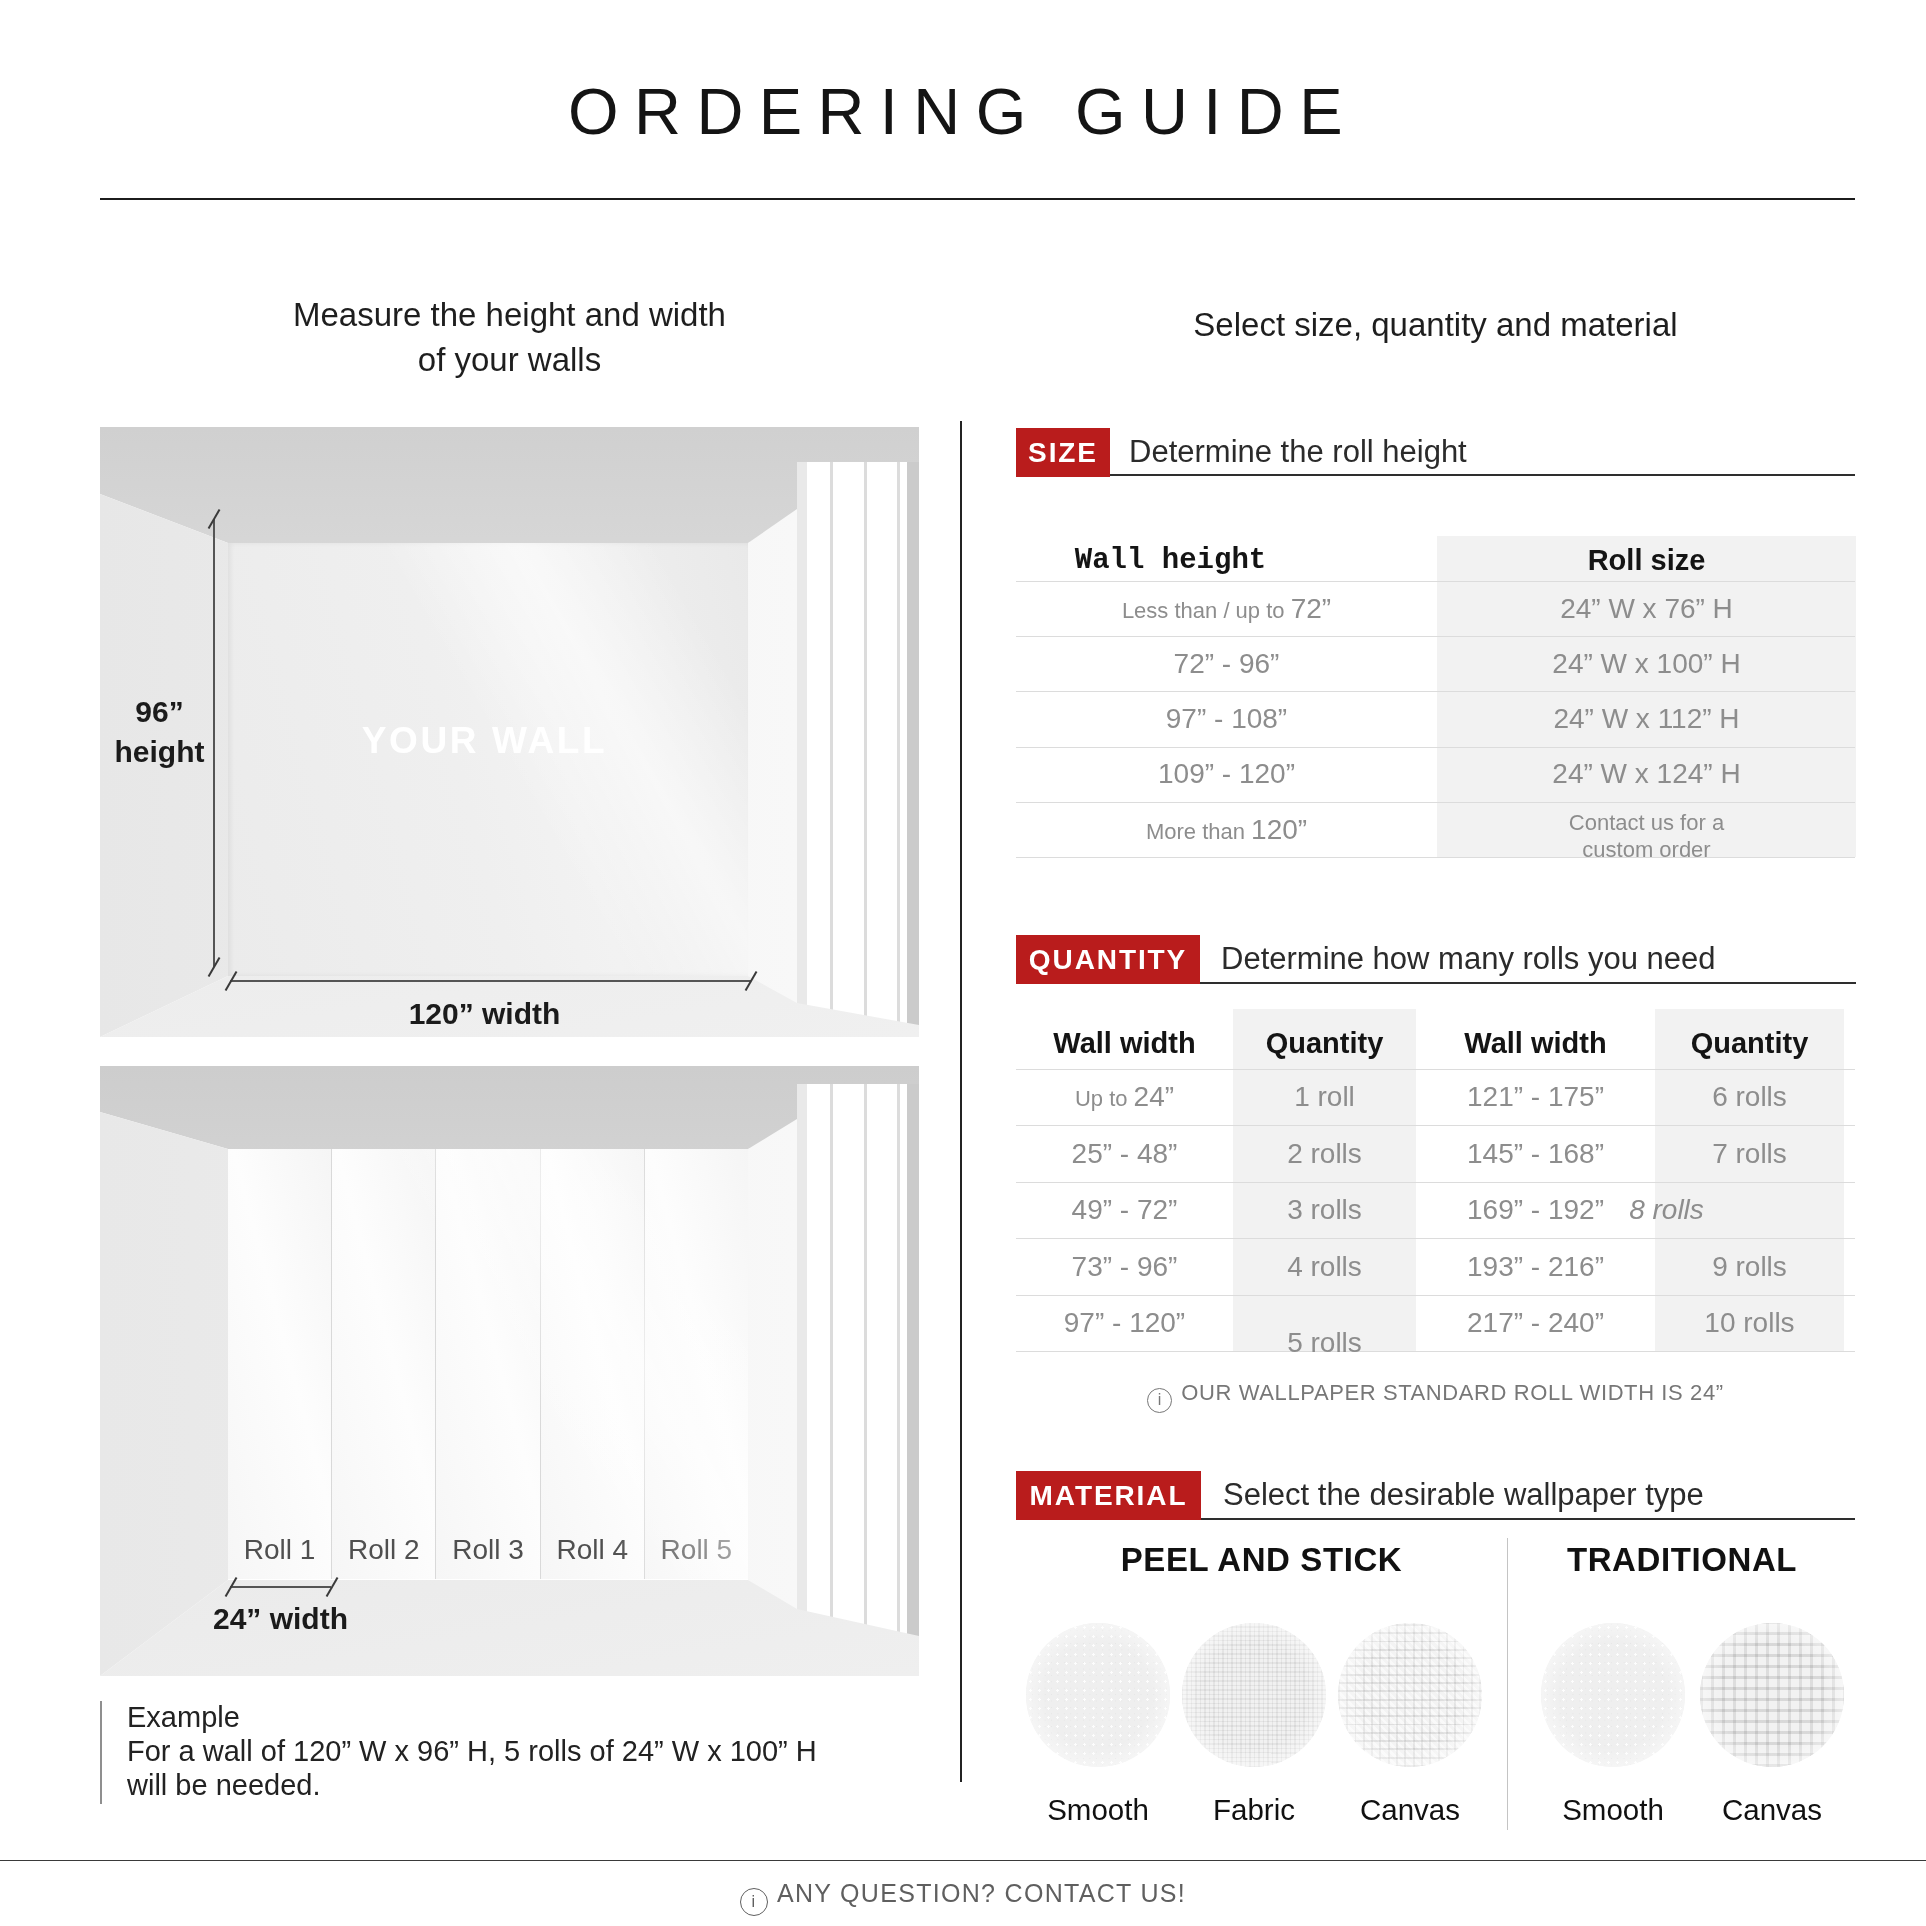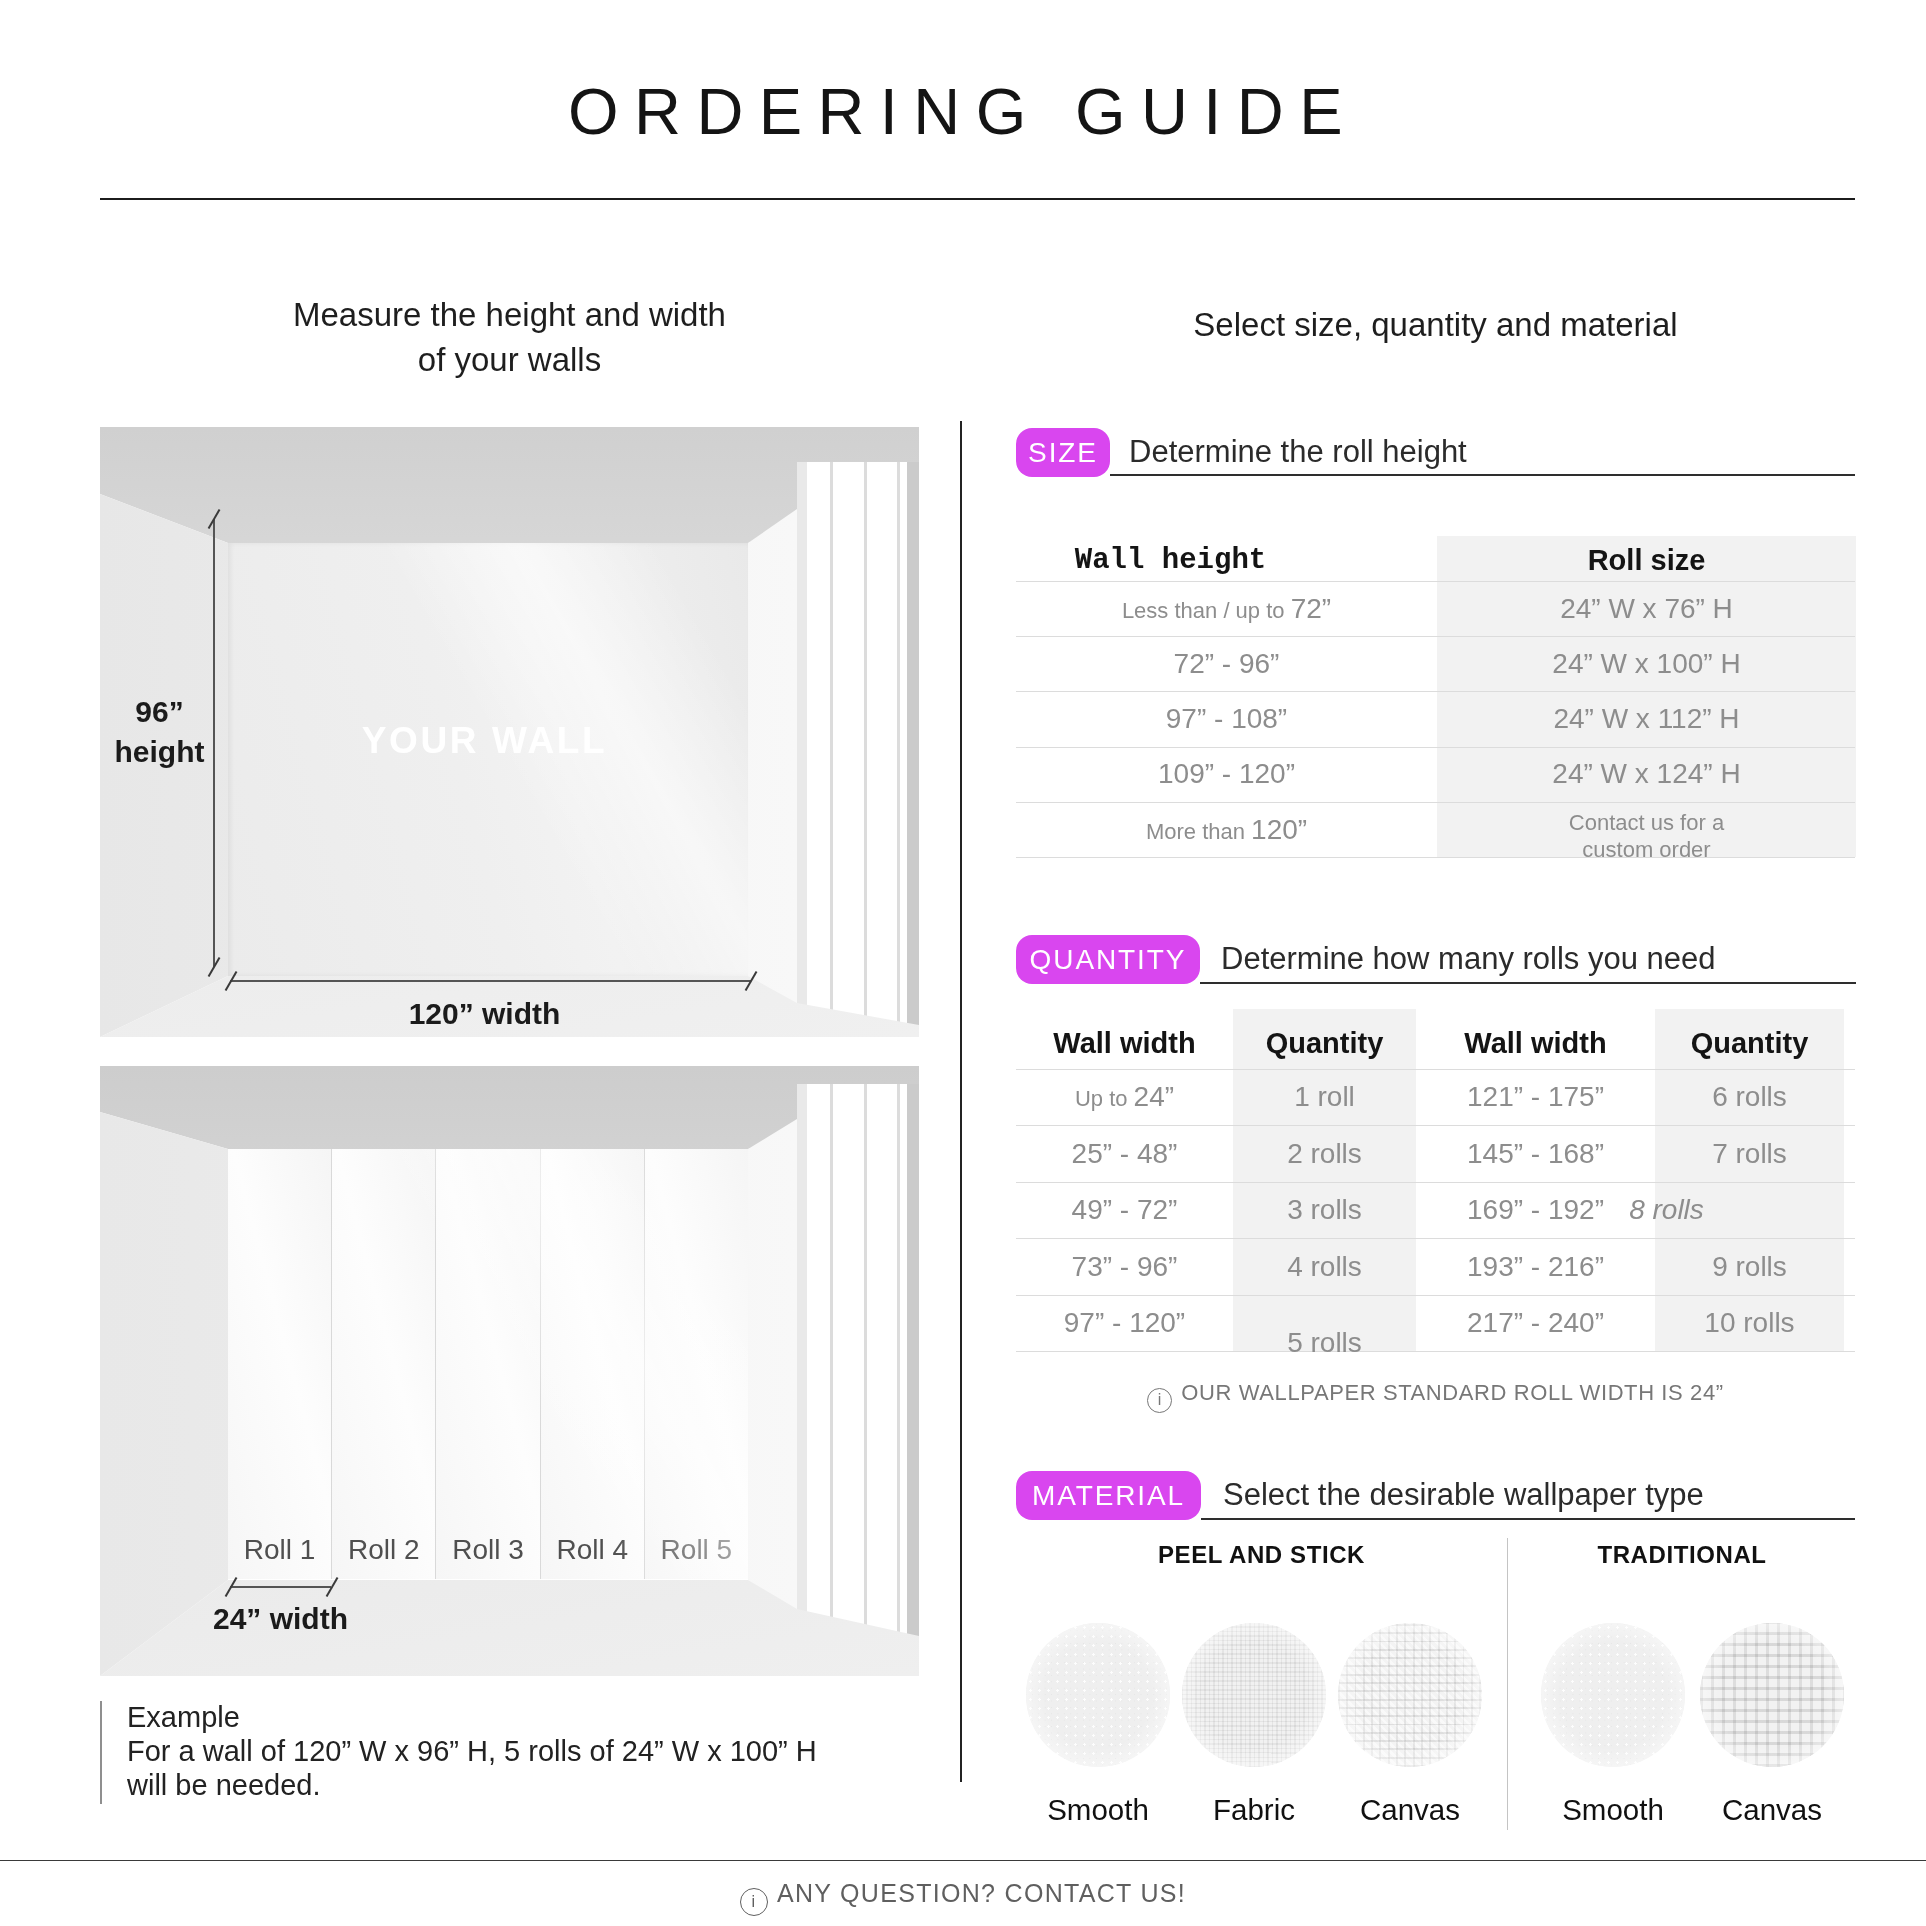--- a/index.html
+++ b/index.html
@@ -54,43 +54,43 @@
              letter-spacing:2.6px;color:#ffffff;}
   .dim-line{background:#555555;}
   .tick{position:absolute;width:22px;height:1.9px;background:#3a3a3a;transform:rotate(-60deg);}
   .dim-label{font-size:30px;color:#1b1b1b;text-align:center;line-height:40px;font-weight:bold;}
 
   
   .example-bar{left:100px;top:1701px;width:1.9px;height:103px;background:#8f8f8f;}
   .example-text{left:127px;top:1700px;width:803px;font-size:29px;line-height:34px;color:#222222;}
 
   
-  .chip{position:absolute;background:#d946ef;color:#ffffff;display:flex;align-items:center;
-        justify-content:center;font-size:28px;font-weight:400;letter-spacing:1.9px;border-radius:16px;}
+  .chip{position:absolute;background:#b91c1c;color:#ffffff;display:flex;align-items:center;
+        justify-content:center;font-size:28px;font-weight:700;letter-spacing:1.9px;}
   .chip-size{left:1016px;top:428px;width:94px;height:49px;}
   .chip-qty{left:1016px;top:935px;width:184px;height:49px;}
   .chip-mat{left:1016px;top:1471px;width:185px;height:49px;}
   .sect-sub{position:absolute;font-size:31px;color:#2b2b2b;}
   .sect-rule{position:absolute;height:1.9px;background:#2e2e2e;}
 
   .gray-col{position:absolute;background:#f2f2f2;}
   .tline{position:absolute;height:1.3px;background:#dcdcdc;left:1016px;width:839px;}
   .th{position:absolute;font-size:29px;font-weight:600;color:#141414;text-align:center;}
   .cell{position:absolute;font-size:28px;color:#8d8d8d;text-align:center;line-height:36px;}
   .cell .small{font-size:22px;}
   .cell2line{line-height:27px;font-size:22px;padding-top:3.9px;}
 
   .note{left:1016px;width:839px;top:1380px;text-align:center;font-size:22px;color:#777777;
         letter-spacing:0.6px;}
   .info-icon{display:inline-flex;align-items:center;justify-content:center;width:23px;height:23px;
              border:1.3px solid #777777;border-radius:50%;font-size:16px;color:#777777;
              vertical-align:-5.1px;margin-right:9px;font-weight:400;}
 
   
-  .mat-label{position:absolute;top:1541px;font-size:24px;font-weight:600;color:#111111;
+  .mat-label{position:absolute;top:1541px;font-size:33px;font-weight:600;color:#111111;
              text-align:center;letter-spacing:0.6px;}
   .mat-divider{left:1507px;top:1538px;width:1.3px;height:292px;background:#c4c4c4;}
   .swatch{position:absolute;top:1623px;width:144px;height:144px;border-radius:50%;overflow:hidden;}
   .swatch::after{content:'';position:absolute;inset:0;border-radius:50%;
                  background:radial-gradient(circle,transparent 52%,rgba(255,255,255,.92) 94%);}
   .tex-smooth{background-color:#efefef;
     background-image:radial-gradient(rgba(255,255,255,.9) 18%,transparent 20%),
                      radial-gradient(rgba(0,0,0,.045) 18%,transparent 20%);
     background-size:9px 9px,6.4px 6.4px;background-position:0 0,3.2px 4.5px;}
   .tex-fabric{background-color:#f1f1f1;

